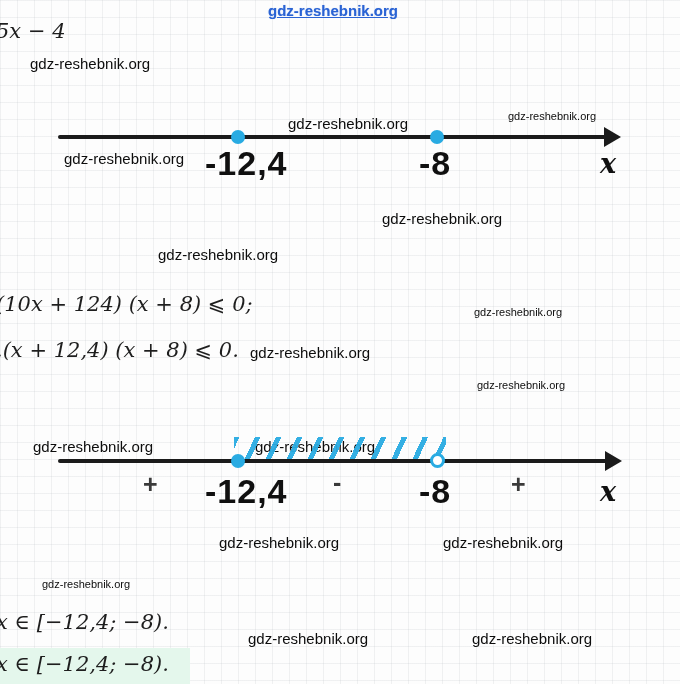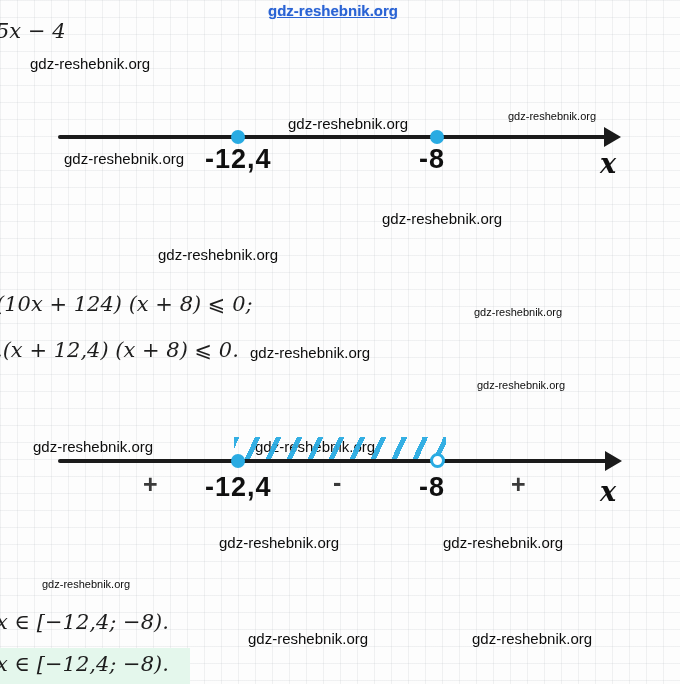--- a/index.html
+++ b/index.html
@@ -48,21 +48,21 @@
     background:#29abe2;
   }
   .dot.open {
     width:9px; height:9px;
     background:#ffffff;
     border:3.5px solid #29abe2;
   }
   .nl-label {
     position:absolute;
     font-weight:bold;
-    font-size:27px;
+    font-size:34px;
     color:#101010;
     letter-spacing:1px;
     white-space:nowrap;
   }
   .axis-x {
     position:absolute;
     font-family:"DejaVu Serif","Liberation Serif",serif;
     font-style:italic;
     font-weight:bold;
     font-size:27px;

